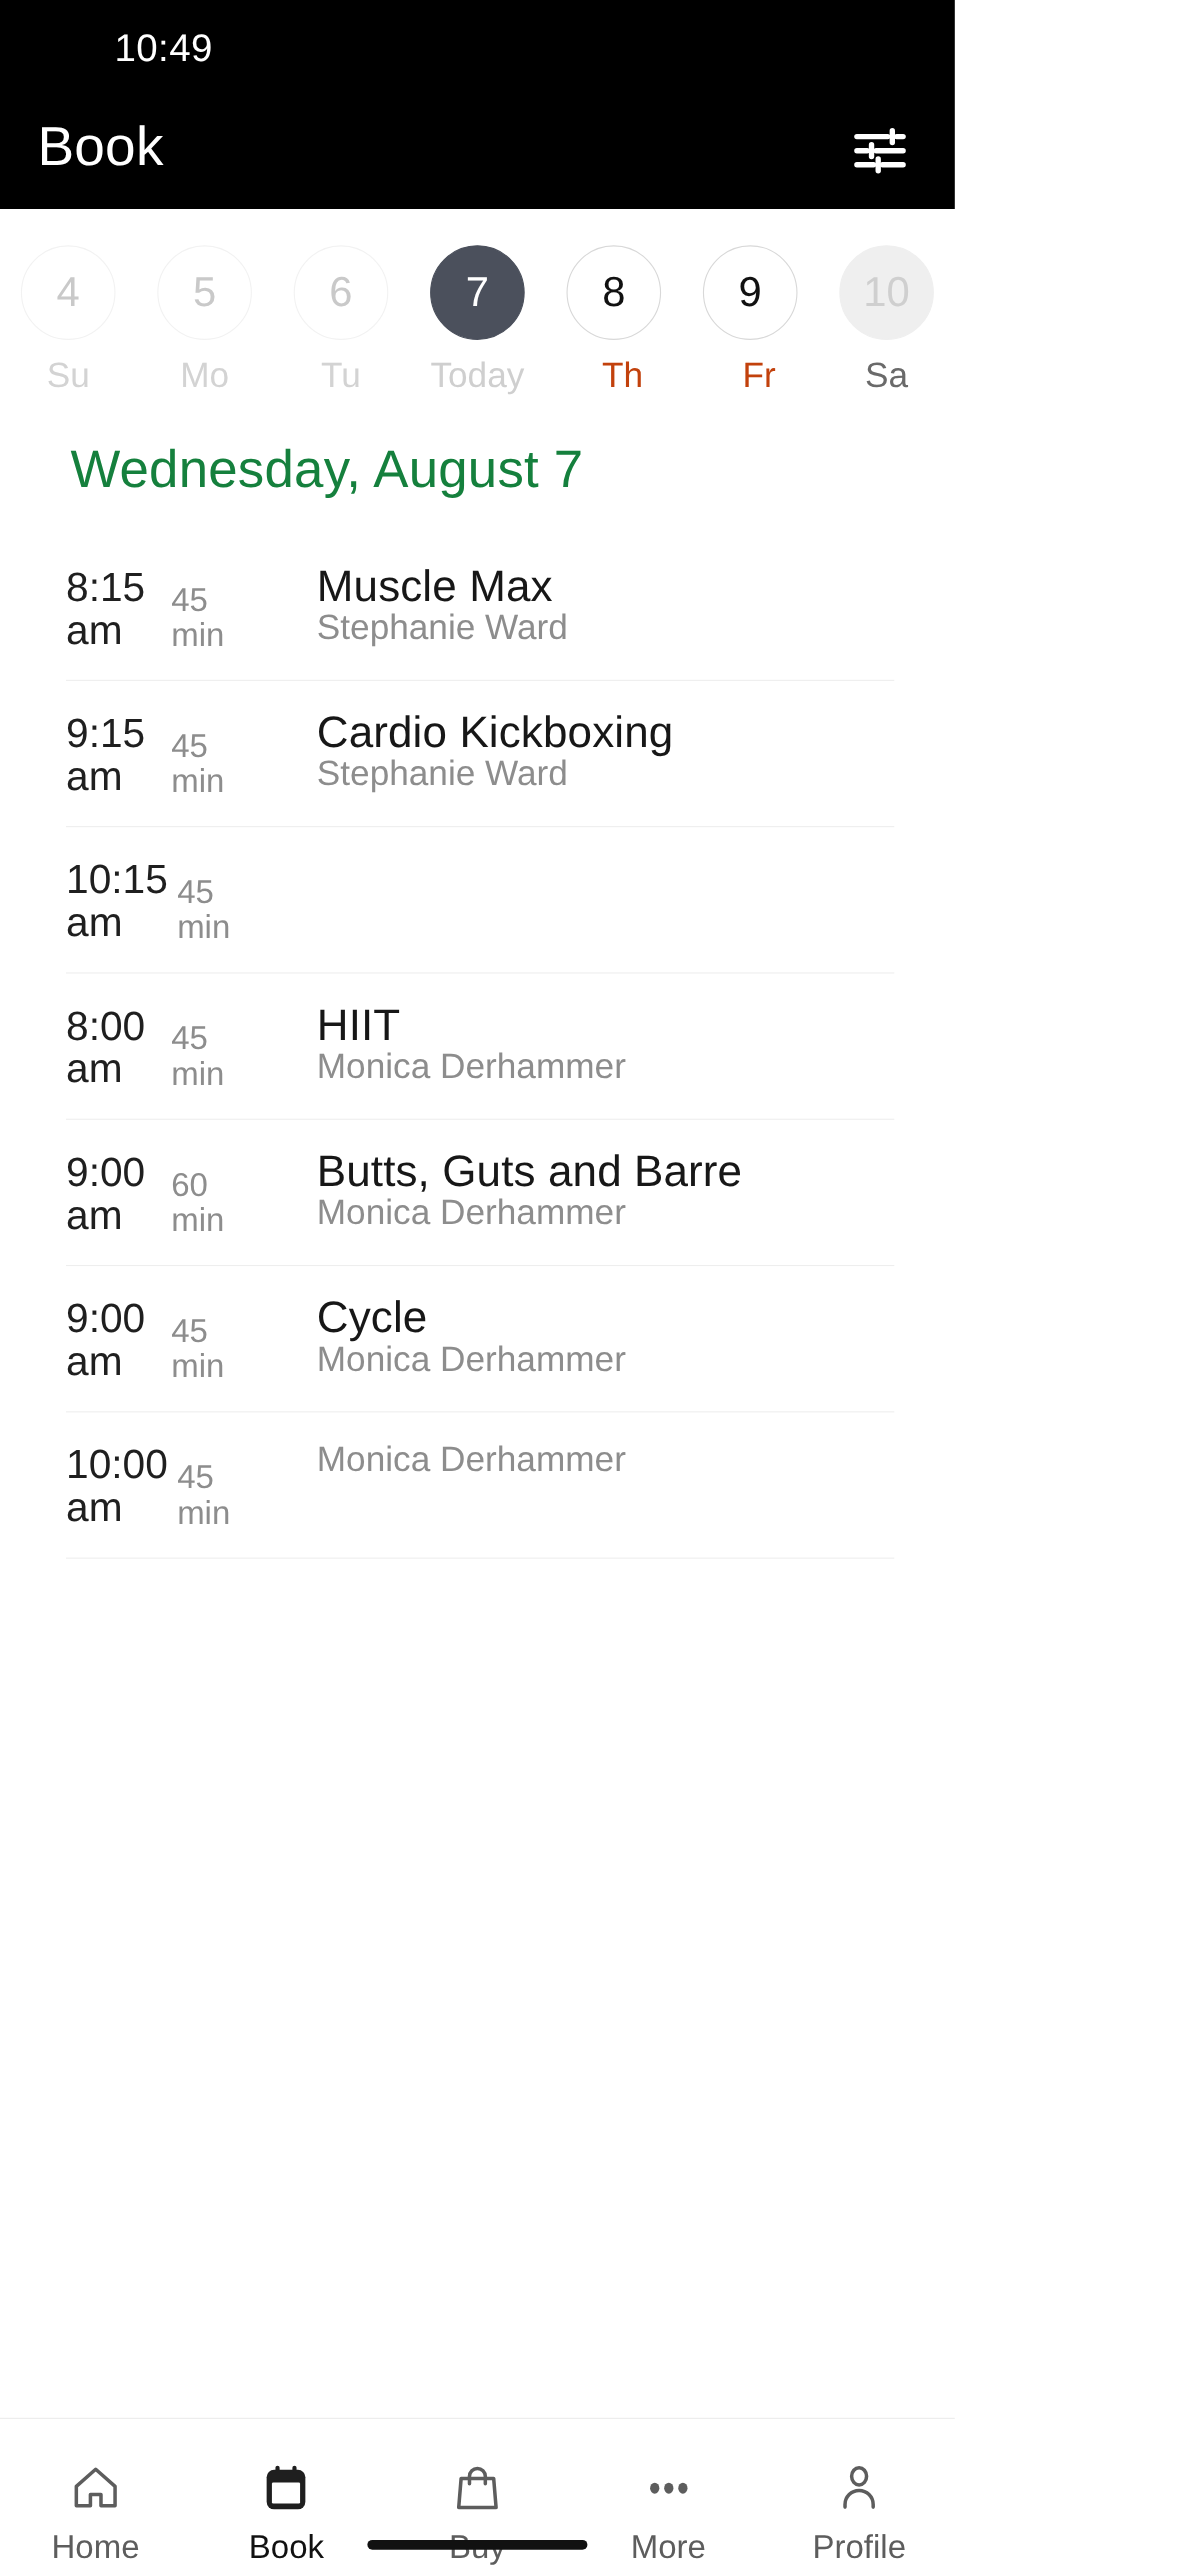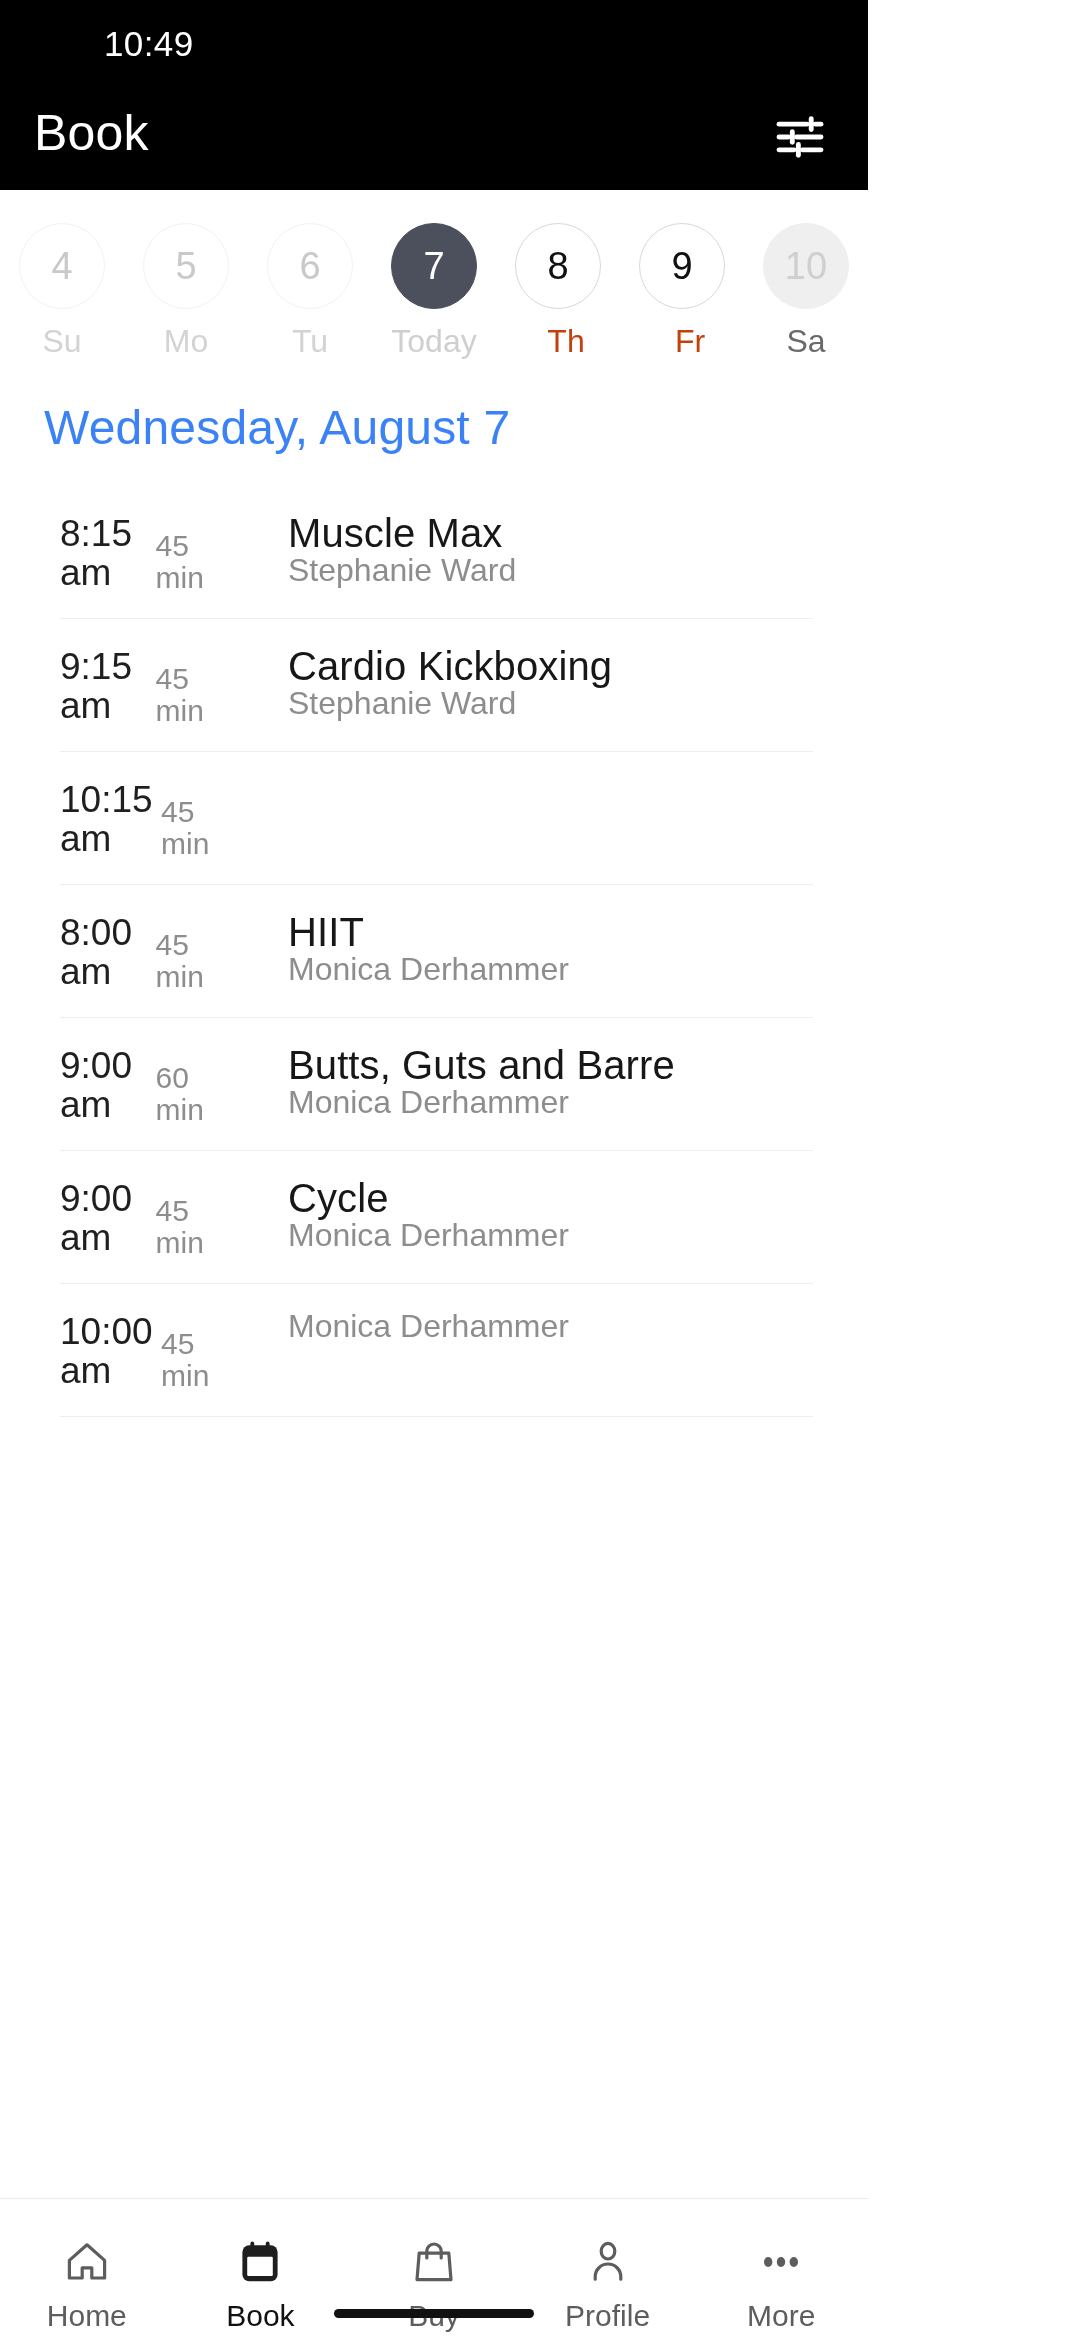--- a/index.html
+++ b/index.html
@@ -51,22 +51,22 @@
   .daycircle.dim    { background:#efefef; color:#cfcfcf; border:1.5px solid #efefef;text-align:right; }
   .daylabel { margin-top:16px; font-size:32px; line-height:1; }
   .daylabel.past   { color:#d3d3d3; }
   .daylabel.today  { color:#cfcfcf; }
   .daylabel.future { color:#c2410c;margin-left:16px; }
   .daylabel.dim    { color:#6a6a6a; }
 
   
   .dateheading {
     flex:0 0 118px;
-    padding:32px 0 0 44px;
-    font-size:48px; color:#3b82f6; font-weight:400; letter-spacing:0.2px;
+    padding:32px 0 0 64px;
+    font-size:48px; color:#15803d; font-weight:400; letter-spacing:0.2px;
   }
 
   
   .classlist { flex:1 1 auto; overflow:hidden; }
   .classrow {
     display:flex; align-items:flex-start;
     padding:26px 0 26px 0;
     margin:0 55px 0 60px;
     border-bottom:1.5px solid #eeeeee;
     height:133px;
@@ -273,35 +273,35 @@
         <svg width="48" height="48" viewBox="0 0 24 24" fill="none" stroke="#5d5d5d" stroke-width="1.6" stroke-linejoin="round">
           <path d="M4.6 7.6h14.8l1.1 13.2H3.5z"></path>
           <path d="M8.4 10V6.6a3.6 3.6 0 0 1 7.2 0V10" stroke-linecap="round"></path>
         </svg>
       </span>
       <span class="navlabel">Buy</span>
     </div>
 
     <div class="navitem">
       <span class="navicon">
-        <svg width="48" height="48" viewBox="0 0 24 24" fill="none" stroke="#5d5d5d" stroke-width="1.6">
-          <ellipse cx="12" cy="6.6" rx="3.4" ry="3.9"></ellipse>
-          <path d="M5.6 20.6v-1.2a6.4 6.4 0 0 1 12.8 0v1.2" stroke-linecap="round"></path>
-        </svg>
-      </span>
-      <span class="navlabel">Profile</span>
-    </div>
-
-    <div class="navitem">
-      <span class="navicon">
         <svg width="48" height="48" viewBox="0 0 24 24" fill="#5d5d5d">
           <ellipse cx="5.6" cy="12" rx="2.1" ry="2.5"></ellipse>
           <ellipse cx="12" cy="12" rx="2.1" ry="2.5"></ellipse>
           <ellipse cx="18.4" cy="12" rx="2.1" ry="2.5"></ellipse>
         </svg>
       </span>
       <span class="navlabel">More</span>
     </div>
 
+    <div class="navitem">
+      <span class="navicon">
+        <svg width="48" height="48" viewBox="0 0 24 24" fill="none" stroke="#5d5d5d" stroke-width="1.6">
+          <ellipse cx="12" cy="6.6" rx="3.4" ry="3.9"></ellipse>
+          <path d="M5.6 20.6v-1.2a6.4 6.4 0 0 1 12.8 0v1.2" stroke-linecap="round"></path>
+        </svg>
+      </span>
+      <span class="navlabel">Profile</span>
+    </div>
+
   </div>
 
   <div class="homebar"></div>
 </div>
 
 </body></html>

